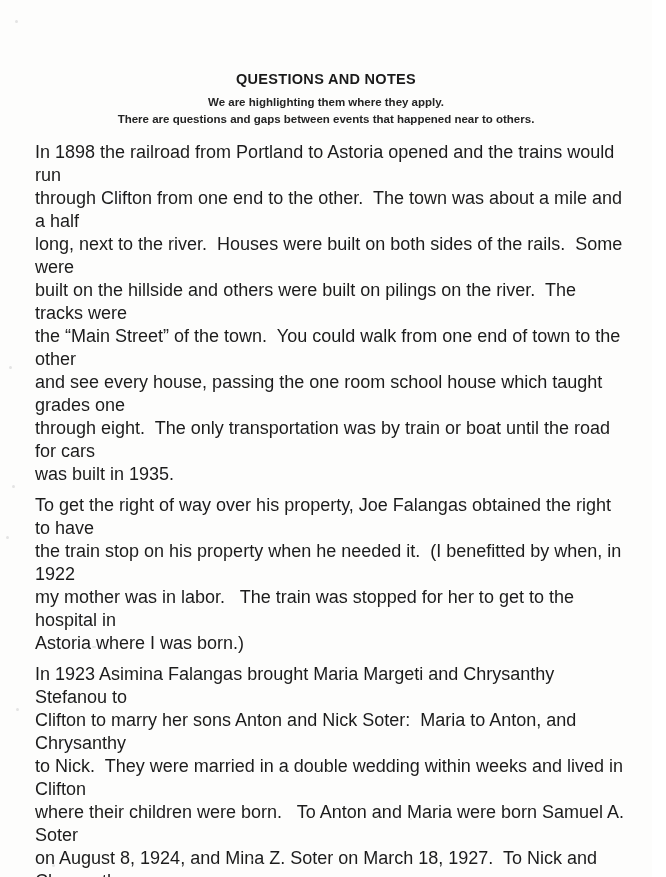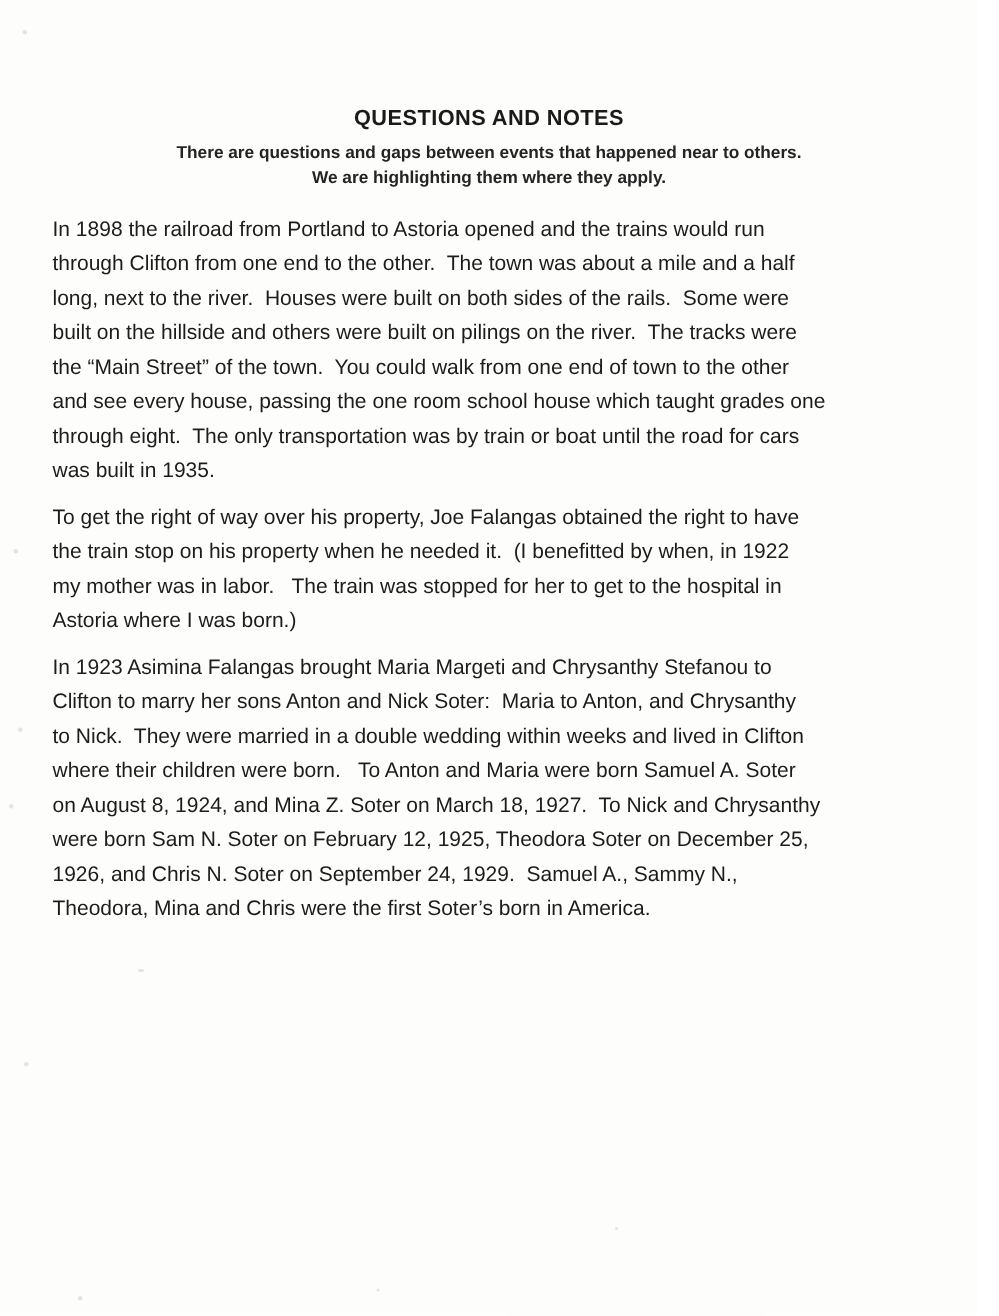--- a/index.html
+++ b/index.html
@@ -22,21 +22,21 @@
   }
   .subtitle {
     font-size: 11.5px;
     font-weight: 700;
     line-height: 17px;
     color: #242424;
   }
   .body-text { margin: 13px 28px 0 35px; }
   .para {
     margin: 0 0 8px 0;
-    font-size: 14px;
+    font-size: 18px;
     line-height: 23px;
     font-weight: 400;
     white-space: pre-wrap;
     color: #1c1c1c;
   }
   
   .speck {
     position: absolute;
     background: #d9d9d9;
     border-radius: 50%;
@@ -53,22 +53,22 @@
   .speck.s8 { left: 410px; top: 818px; width: 2px; height: 2px; }
   .speck.s9 { left: 251px; top: 859px; width: 2px; height: 2px; }
 </style>
 </head>
 <body>
 
 <div class="page">
 
   <div class="header">
     <div class="title">QUESTIONS AND NOTES</div>
+    <div class="subtitle">We are highlighting them where they apply.</div>
     <div class="subtitle">There are questions and gaps between events that happened near to others.</div>
-    <div class="subtitle">We are highlighting them where they apply.</div>
   </div>
 
   <div class="body-text">
     <p class="para">In 1898 the railroad from Portland to Astoria opened and the trains would run
 through Clifton from one end to the other.  The town was about a mile and a half
 long, next to the river.  Houses were built on both sides of the rails.  Some were
 built on the hillside and others were built on pilings on the river.  The tracks were
 the “Main Street” of the town.  You could walk from one end of town to the other
 and see every house, passing the one room school house which taught grades one
 through eight.  The only transportation was by train or boat until the road for cars

